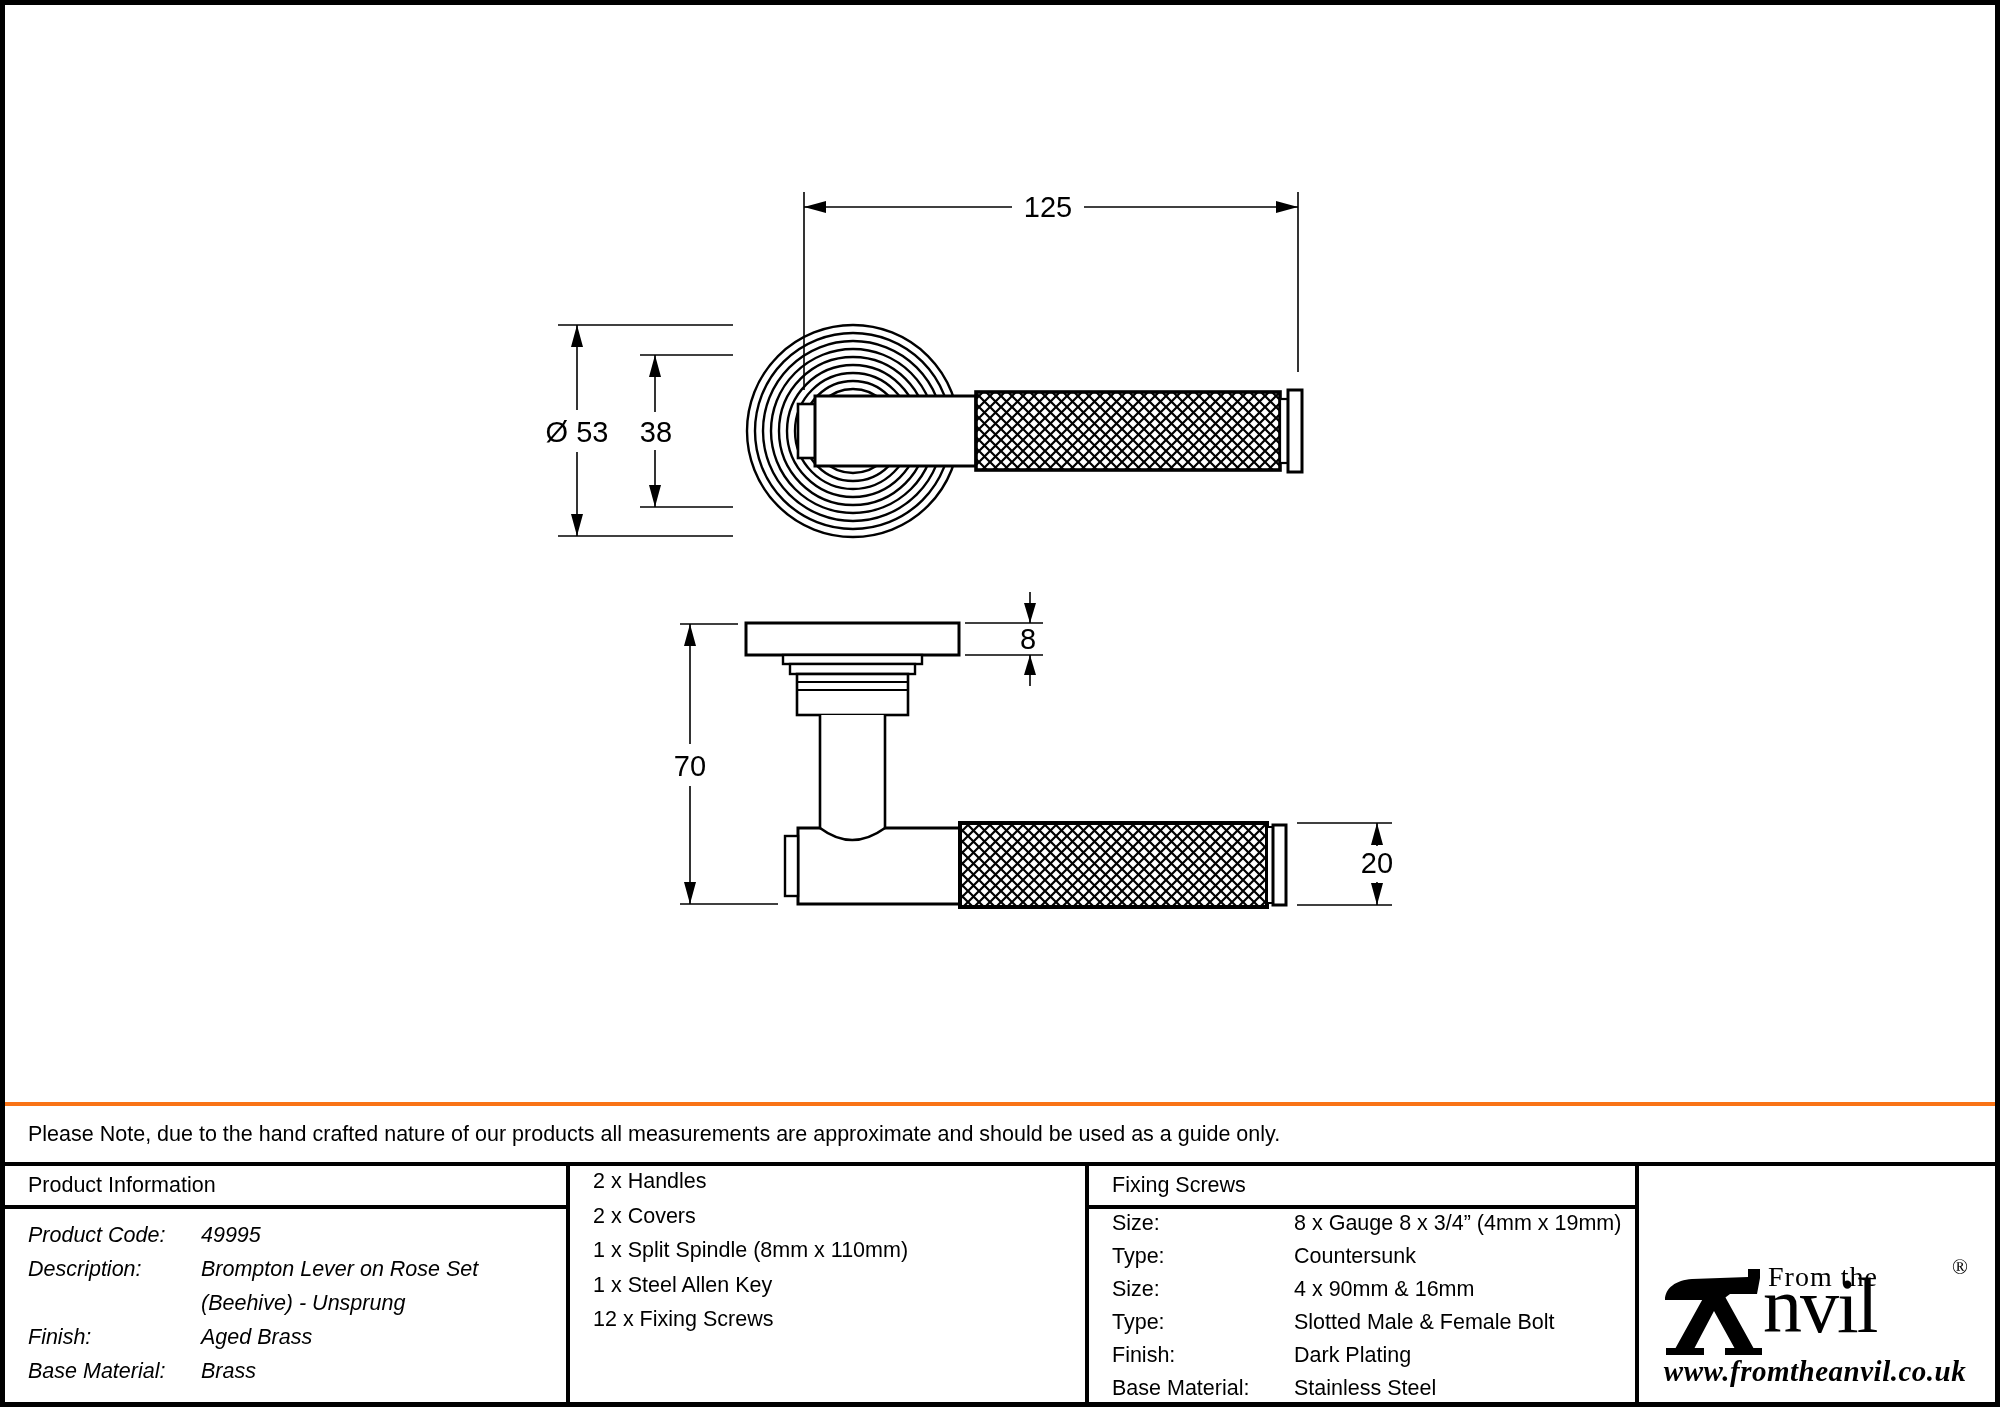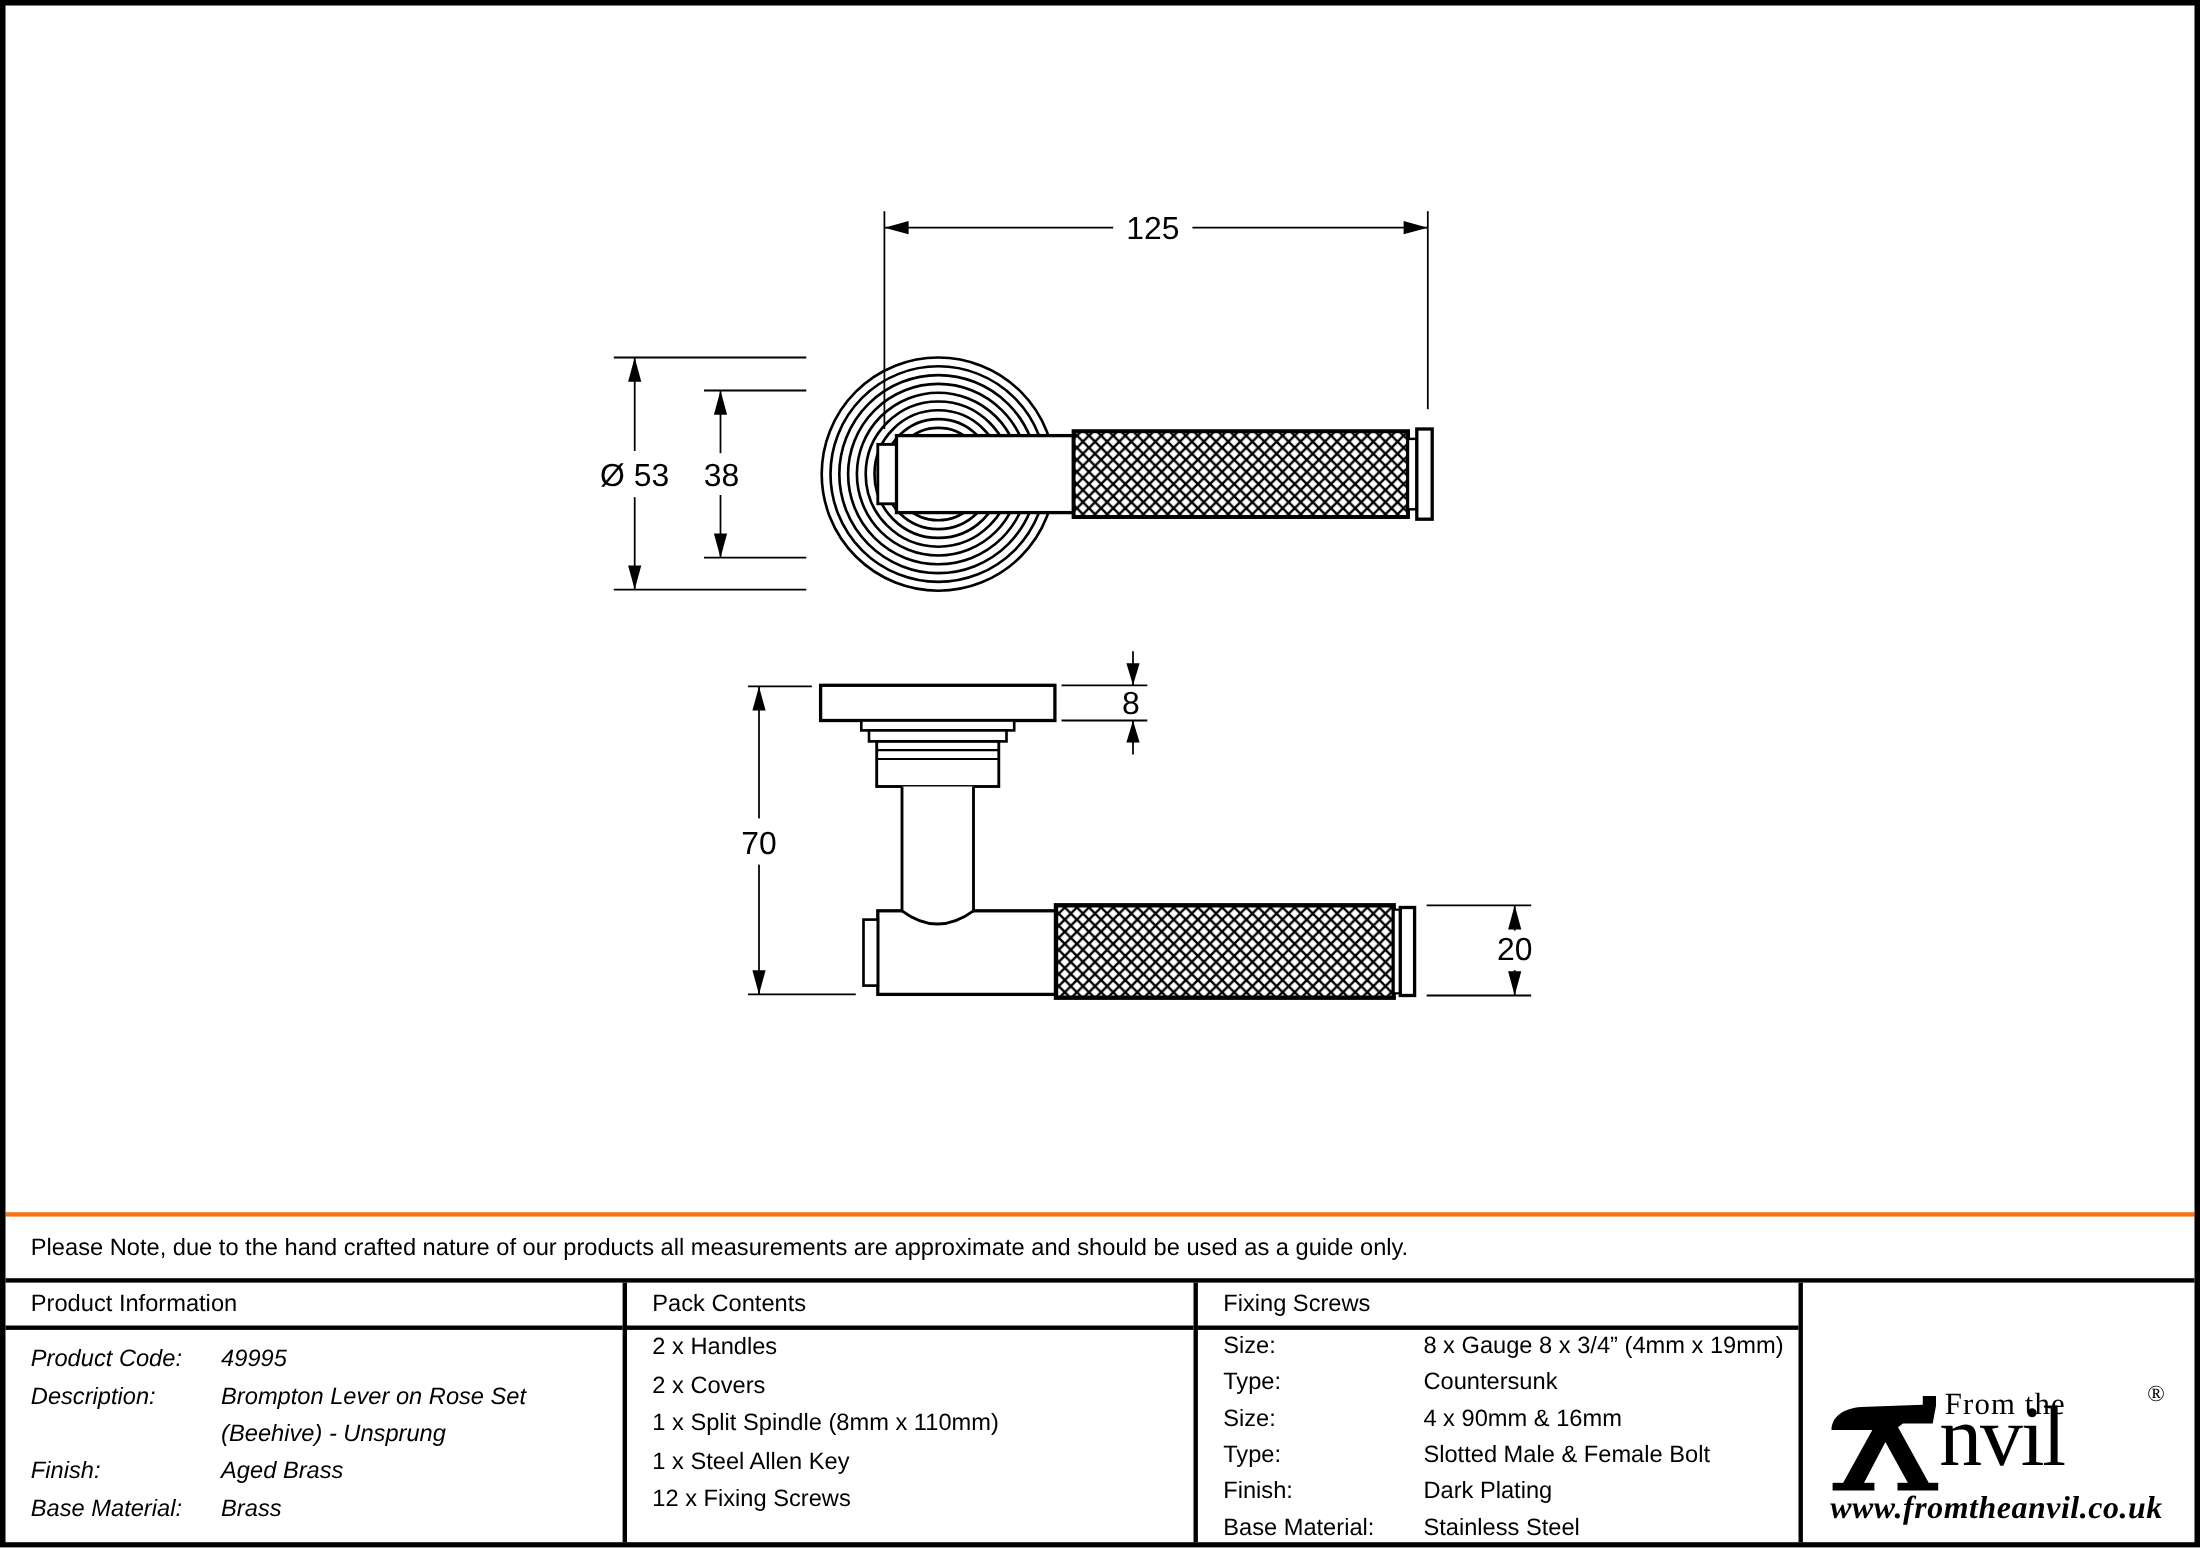--- a/index.html
+++ b/index.html
@@ -182,23 +182,20 @@
           <div>(Beehive) - Unsprung</div>
           <div>Finish:</div>
           <div>Aged Brass</div>
           <div>Base Material:</div>
           <div>Brass</div>
         </div>
       </div>
     </div>
 
     <div class="col b-right" style="width:519px">
-      <div class="col-header">
-        <span>Pack Contents</span>
-      </div>
       <div class="col-body pack-body">
         <div class="item">2 x Handles</div>
         <div class="item">2 x Covers</div>
         <div class="item">1 x Split Spindle (8mm x 110mm)</div>
         <div class="item">1 x Steel Allen Key</div>
         <div class="item">12 x Fixing Screws</div>
       </div>
     </div>
 
     <div class="col b-right" style="width:550px">

